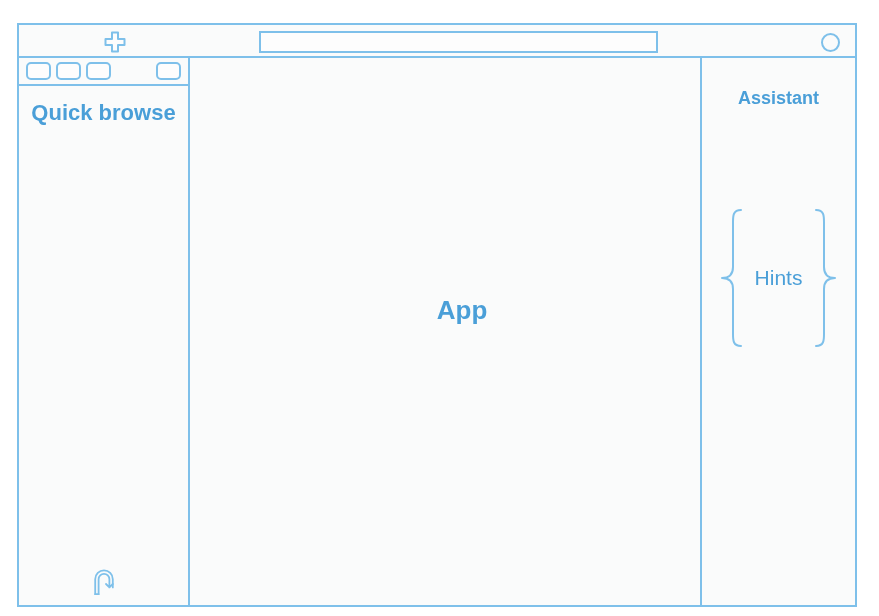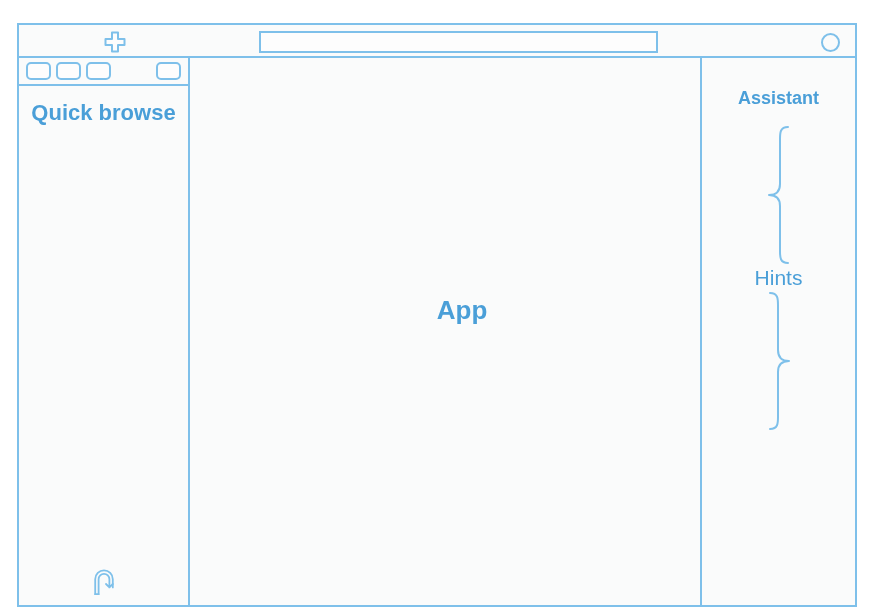--- a/index.html
+++ b/index.html
@@ -216,21 +216,20 @@
   }
   .hints-block {
     position: absolute;
     left: 8px;
     right: 8px;
     top: 145px;
     height: 150px;
     display: flex;
     align-items: center;
     justify-content: center;
-    flex-direction: column;
   }
   .brace {
     font-size: 0;
     line-height: 0;
     flex: 0 0 auto;
   }
   .brace svg { display: block; }
   .hints-label {
     font-size: 21px;
     font-weight: normal;

